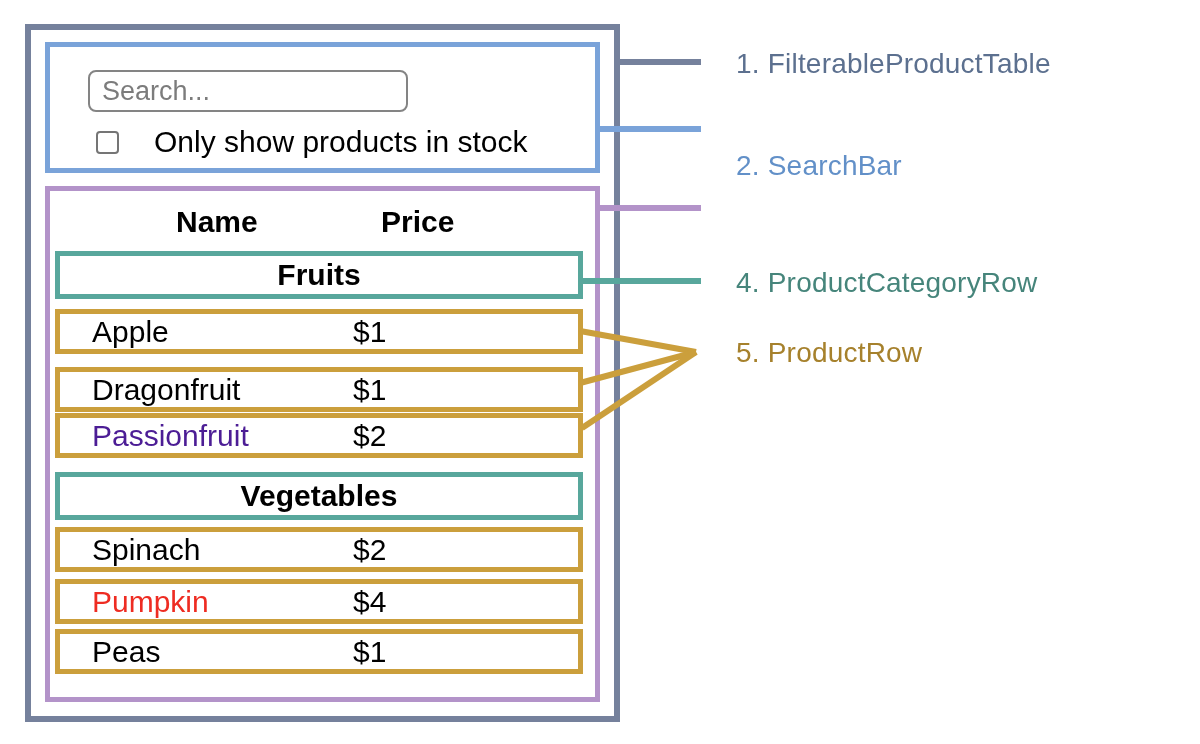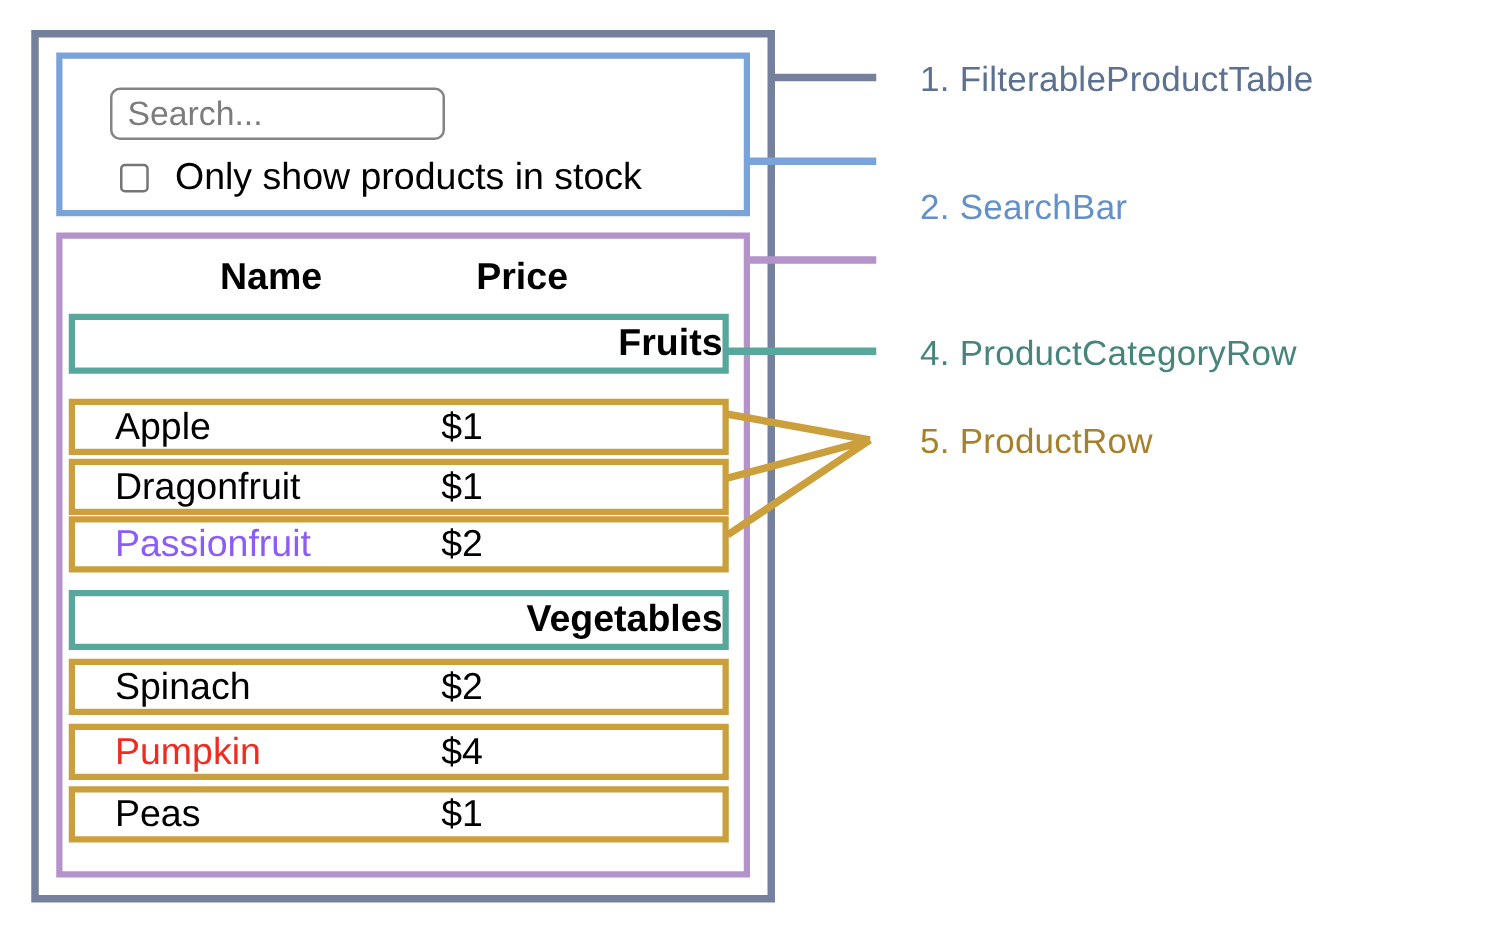--- a/index.html
+++ b/index.html
@@ -14,58 +14,58 @@
   }
   .box { position: absolute; border-style: solid; background: transparent; }
 
   
   .outer-box { left: 25px; top: 24px; width: 595px; height: 698px; border-width: 6px; }
 
   
   .searchbar-box { left: 14px; top: 12px; width: 555px; height: 131px; border-width: 5px; }
 
   .search-input {
-    position: absolute; left: 38px; top: 23px; width: 268px; height: 42px;
+    position: absolute; left: 38px; top: 23px; width: 320px; height: 42px;
     border: 2px solid #848484; border-radius: 8px;
     font-family: "Liberation Sans", sans-serif;
     font-size: 27px; color: #333; padding: 0 12px; outline: none; background: #fff;
   }
   .search-input::placeholder { color: #7c7c7c; opacity: 1; }
 
   .checkbox-row {
     position: absolute; left: 46px; top: 82px; height: 26px;
     display: flex; align-items: center;
   }
   .checkbox {
     width: 23px; height: 23px; border: 2px solid #757575; border-radius: 4px;
     background: #fff; flex: 0 0 auto;
   }
-  .checkbox-label { margin-left: 21px; font-size: 30px; color: #000; white-space: nowrap; }
+  .checkbox-label { margin-left: 35px; font-size: 30px; color: #000; white-space: nowrap; }
 
   
   .product-table-box { left: 14px; top: 156px; width: 555px; height: 516px; border-width: 5px; }
 
   .col-header { position: absolute; top: 14px; font-size: 30px; font-weight: bold; color: #000; white-space: nowrap; }
   .col-header.name { left: 126px; }
   .col-header.price { left: 331px; }
 
   .trow {
     position: absolute; left: 5px; width: 528px;
     border-style: solid; border-width: 5px;
     display: flex; align-items: center; background: #fff;
   }
-  .category-row { height: 48px; justify-content: flex-end; }
+  .category-row { height: 48px; justify-content: center; }
   .category-row .cat-label { font-size: 30px; font-weight: bold; color: #000; }
   .product-row { height: 45px; }
   .product-row .pname { margin-left: 32px; font-size: 30px; color: #000; white-space: nowrap; }
   .product-row .pprice { position: absolute; left: 293px; font-size: 30px; color: #000; }
 
   
   .r-fruits   { top:  60px; }
-  .r-apple    { top: 128px; align-items: center; }
+  .r-apple    { top: 118px; align-items: center; }
   .r-dragon   { top: 176px; }
   .r-passion  { top: 222px; }
   .r-veg      { top: 281px; }
   .r-spinach  { top: 336px; }
   .r-pumpkin  { top: 388px; align-items: center; }
   .r-peas     { top: 438px; text-align: center; }
 
   
   .connectors { position: absolute; left: 0; top: 0; width: 1200px; height: 744px; pointer-events: none; }
 
@@ -106,21 +106,21 @@
 
       <div class="trow product-row r-apple" style="border-color: rgb(203, 159, 60);">
         <span class="pname">Apple</span>
         <span class="pprice">$1</span>
       </div>
       <div class="trow product-row r-dragon" style="border-color: rgb(203, 159, 60);">
         <span class="pname">Dragonfruit</span>
         <span class="pprice">$1</span>
       </div>
       <div class="trow product-row r-passion" style="border-color: rgb(203, 159, 60);">
-        <span class="pname" style="color: #8b5cf6;">Passionfruit</span>
+        <span class="pname" style="color: #4c1d95;">Passionfruit</span>
         <span class="pprice">$2</span>
       </div>
 
       <div class="trow category-row r-veg" style="border-color: rgb(88, 167, 156);">
         <span class="cat-label">Vegetables</span>
       </div>
 
       <div class="trow product-row r-spinach" style="border-color: rgb(203, 159, 60);">
         <span class="pname">Spinach</span>
         <span class="pprice">$2</span>

